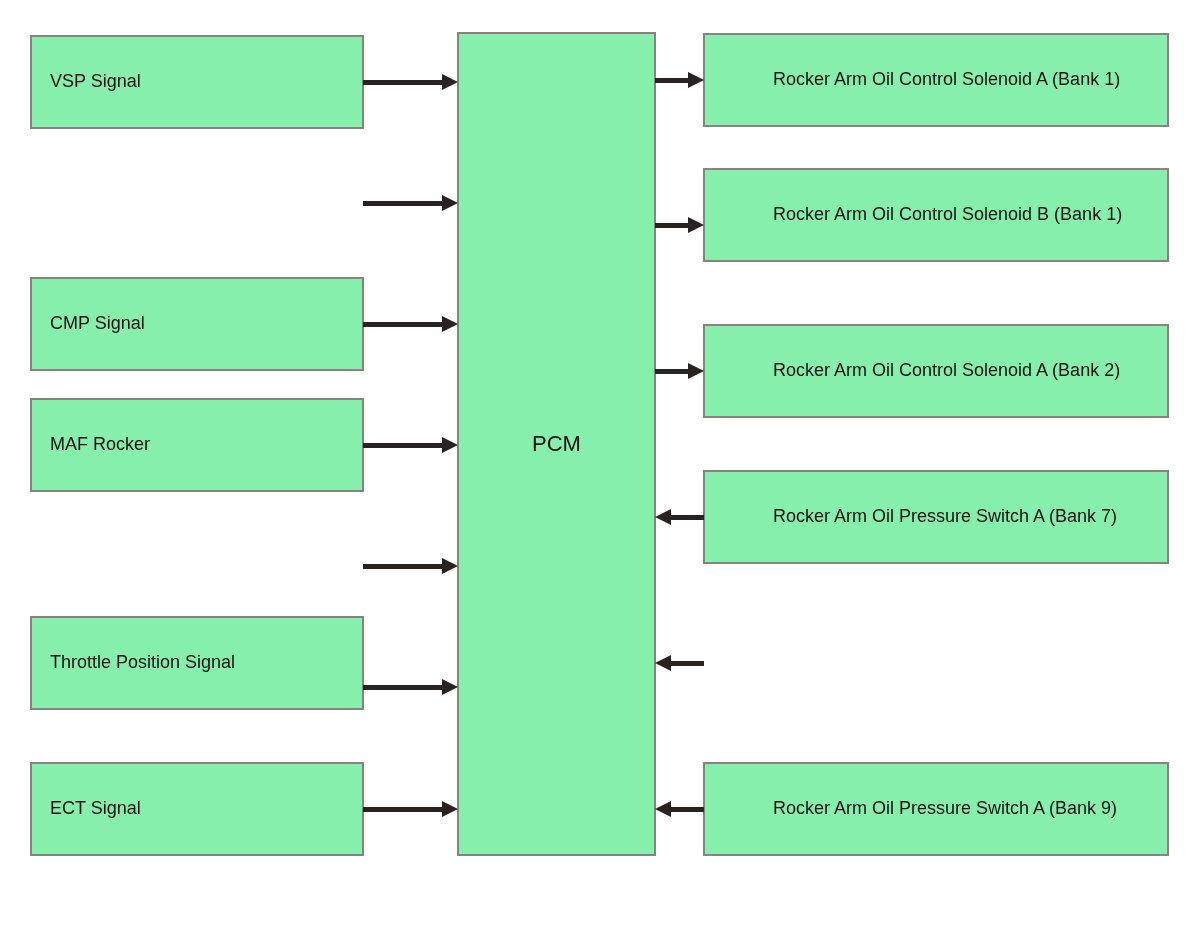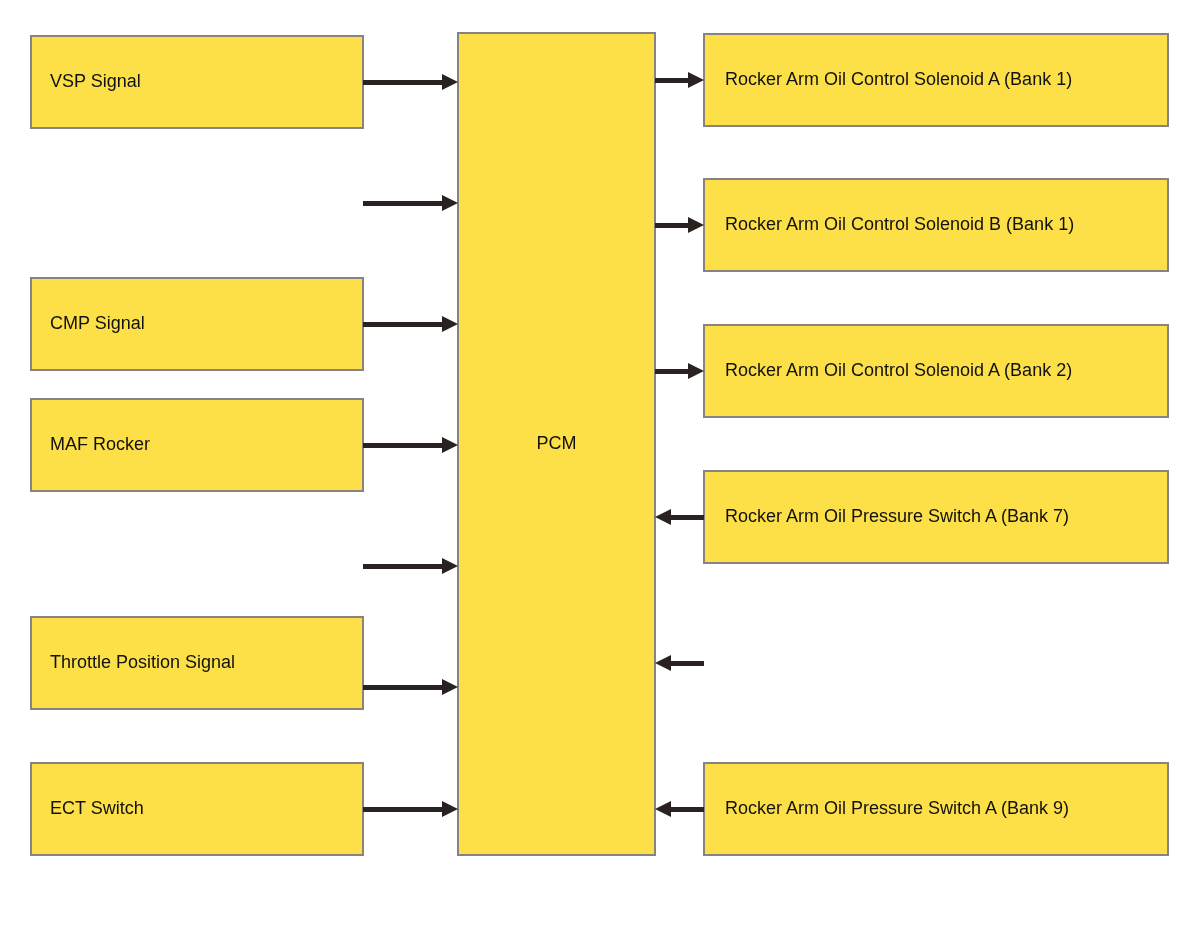--- a/index.html
+++ b/index.html
@@ -16,21 +16,21 @@
     width: 1200px;
     height: 931px;
     background: #ffffff;
     overflow: hidden;
   }
 
   
   .node {
     position: absolute;
     box-sizing: border-box;
-    background: #fde047;
+    background: #86efac;
     border: 2px solid #8a8181;
     display: flex;
     align-items: center;
   }
   .node .node-label {
     font-size: 18px;
     color: #111111;
     line-height: 1.2;
     white-space: nowrap;
   }
@@ -42,32 +42,32 @@
     height: 94px;
   }
   .node.input .node-label { padding-left: 18px; }
 
   
   .node.output {
     left: 703px;
     width: 466px;
     height: 94px;
   }
-  .node.output .node-label { padding-left: 20px; }
+  .node.output .node-label { padding-left: 20px; margin-left: 48px; }
 
   
   .node.pcm {
     left: 457px;
     top: 32px;
     width: 199px;
     height: 824px;
     justify-content: center;
   }
   .node.pcm .node-label {
-    font-size: 18px;
+    font-size: 22px;
     text-align: center;
   }
 
   
   .arrow {
     position: absolute;
     height: 22px;
     pointer-events: none;
   }
   .arrow .shaft {
@@ -123,21 +123,21 @@
   <div class="node input" style="top:277px">
     <span class="node-label">CMP Signal</span>
   </div>
   <div class="node input" style="top:398px">
     <span class="node-label">MAF Rocker</span>
   </div>
   <div class="node input" style="top:616px">
     <span class="node-label">Throttle Position Signal</span>
   </div>
   <div class="node input" style="top:762px">
-    <span class="node-label">ECT Switch</span>
+    <span class="node-label">ECT Signal</span>
   </div>
 
   <div class="arrow in-arrow right" style="top:71px">
     <div class="shaft"></div>
     <div class="head"></div>
   </div>
   <div class="arrow in-arrow right" style="top:192px">
     <div class="shaft"></div>
     <div class="head"></div>
   </div>
@@ -158,21 +158,21 @@
     <div class="head"></div>
   </div>
   <div class="arrow in-arrow right" style="top:798px">
     <div class="shaft"></div>
     <div class="head"></div>
   </div>
 
   <div class="node output" style="top:33px">
     <span class="node-label">Rocker Arm Oil Control Solenoid A (Bank 1)</span>
   </div>
-  <div class="node output" style="top:178px">
+  <div class="node output" style="top:168px">
     <span class="node-label">Rocker Arm Oil Control Solenoid B (Bank 1)</span>
   </div>
   <div class="node output" style="top:324px">
     <span class="node-label">Rocker Arm Oil Control Solenoid A (Bank 2)</span>
   </div>
   <div class="node output" style="top:470px">
     <span class="node-label">Rocker Arm Oil Pressure Switch A (Bank 7)</span>
   </div>
   <div class="node output" style="top:762px">
     <span class="node-label">Rocker Arm Oil Pressure Switch A (Bank 9)</span>

